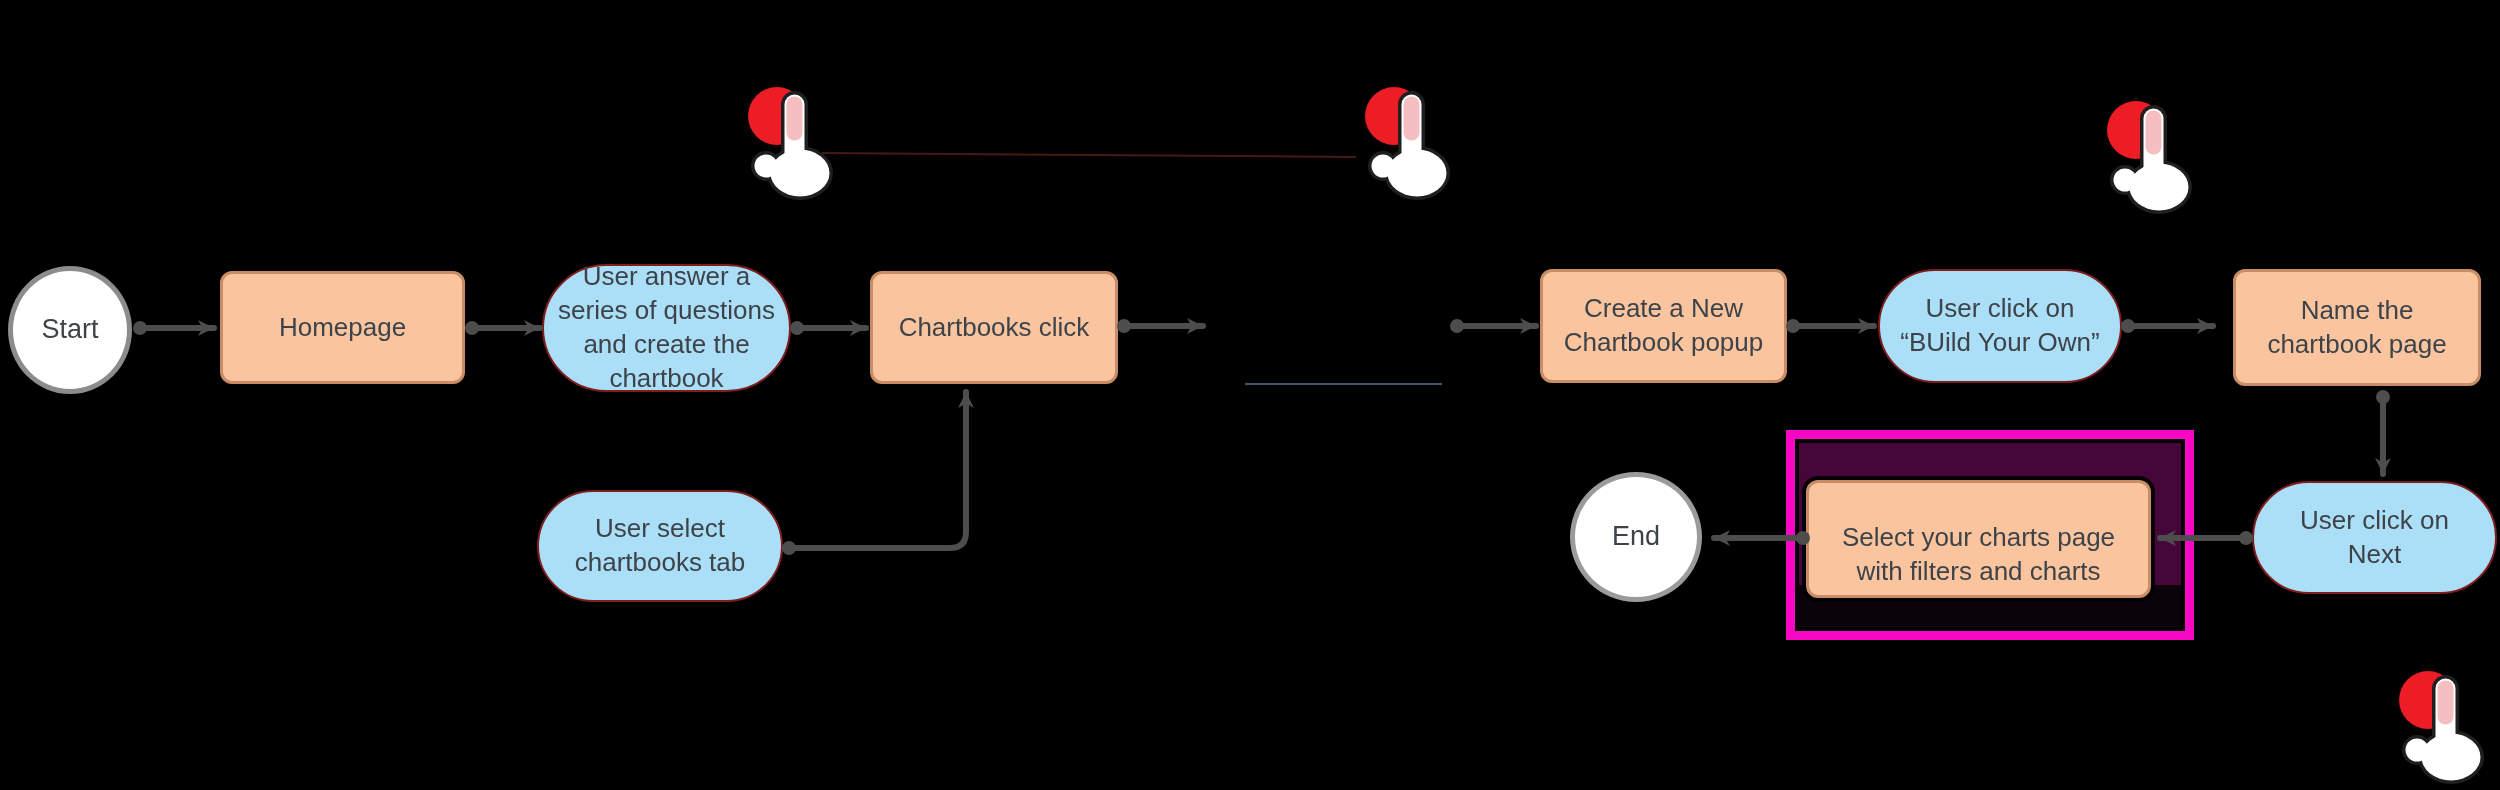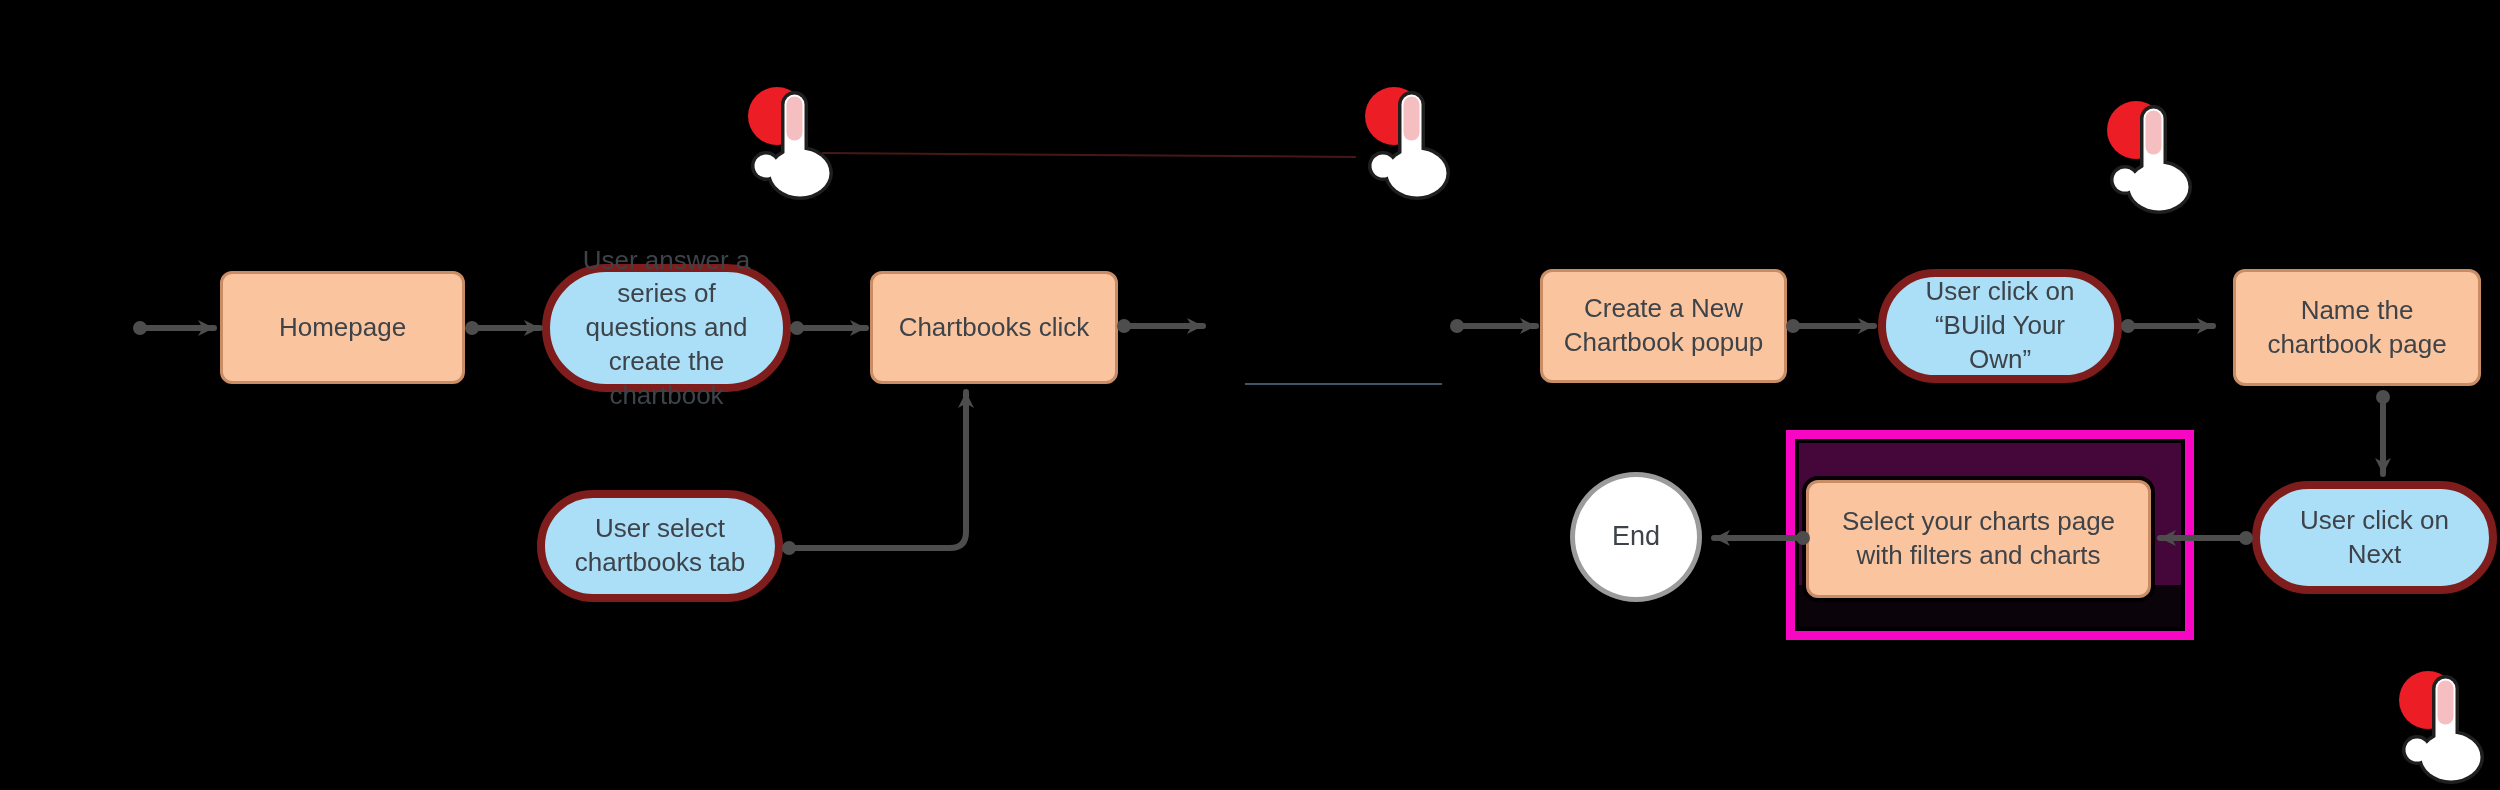--- a/index.html
+++ b/index.html
@@ -20,41 +20,42 @@
     padding:6px 16px;
     z-index:3;
   }
   .rect{
     background:#f9c49e;
     border:3px solid #c98d66;
     border-radius:12px;
   }
   .stadium{
     background:#abdef7;
-    border:8px solid #7f1d1d;
+    border:2px solid #7f1d1d;
     border-radius:70px;
   }
   .circle{
     background:#ffffff;
     border:5px solid #8c8c8c;
     border-radius:50%;
     font-size:27px;
     padding:0;
   }
   .highlight-frame{
     position:absolute;
     box-sizing:border-box;
     left:1786px;top:430px;width:408px;height:210px;
     border:9px solid #f707c4;
     background:linear-gradient(#45073a 0 76%, #0a030a 76% 100%);
     box-shadow:inset 0 0 0 4px #000000;
     z-index:2;
   }
   .highlighted{
     box-shadow:0 0 0 4px rgba(0,0,0,0.9);
+    align-items:flex-end;
   }
   #connector-layer{
     position:absolute;left:0;top:0;z-index:5;
     pointer-events:none;
   }
   .edge{
     fill:none;stroke:#4d4d4d;stroke-width:6;stroke-linecap:round;
   }
   .faint-red{fill:none;stroke:rgba(140,50,45,0.5);stroke-width:2;}
   .faint-blue{fill:none;stroke:rgba(115,155,190,0.55);stroke-width:2;}
@@ -100,20 +101,23 @@
     <path class="edge" d="M1124,326 H1203" marker-start="url(#dot)" marker-end="url(#arrow)"></path>
     <path class="edge" d="M1457,326 H1536" marker-start="url(#dot)" marker-end="url(#arrow)"></path>
     <path class="edge" d="M1793,326 H1874" marker-start="url(#dot)" marker-end="url(#arrow)"></path>
     <path class="edge" d="M2128,326 H2213" marker-start="url(#dot)" marker-end="url(#arrow)"></path>
     <path class="edge" d="M2383,397 V474" marker-start="url(#dot)" marker-end="url(#arrow)"></path>
     <path class="edge" d="M2246,538 H2160" marker-start="url(#dot)" marker-end="url(#arrow)"></path>
     <path class="edge" d="M1803,538 H1714" marker-start="url(#dot)" marker-end="url(#arrow)"></path>
     <path class="edge" d="M789,548 H950 Q966,548 966,532 V392" marker-start="url(#dot)" marker-end="url(#arrow)"></path>
   </svg>
 
+  <div class="node circle" style="left:8px;top:266px;width:124px;height:128px;">
+    <span>Start</span>
+  </div>
 
   <div class="node rect" style="left:220px;top:271px;width:245px;height:113px;">
     <span>Homepage</span>
   </div>
 
   <div class="node stadium" style="left:542px;top:264px;width:249px;height:128px;padding:6px 14px;">
     <span>User answer a series of questions and create the chartbook</span>
   </div>
 
   <div class="node rect" style="left:870px;top:271px;width:248px;height:113px;">

